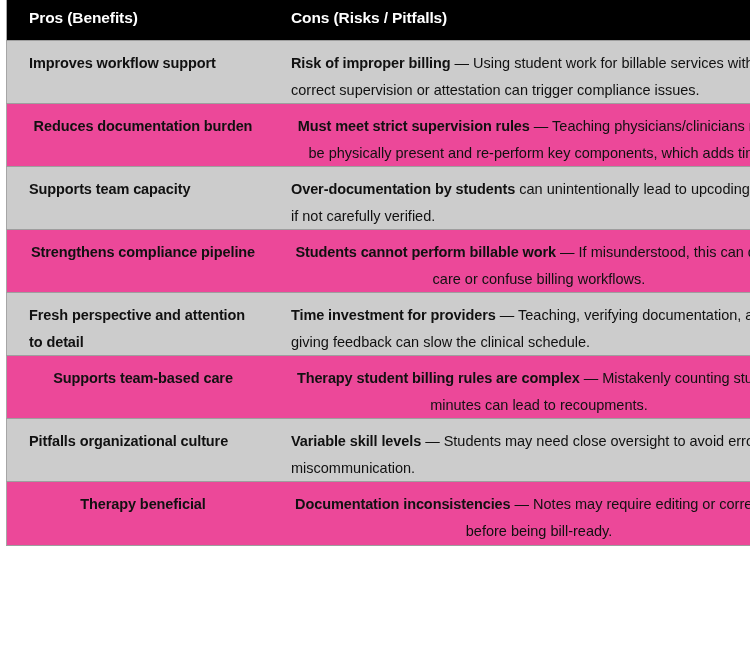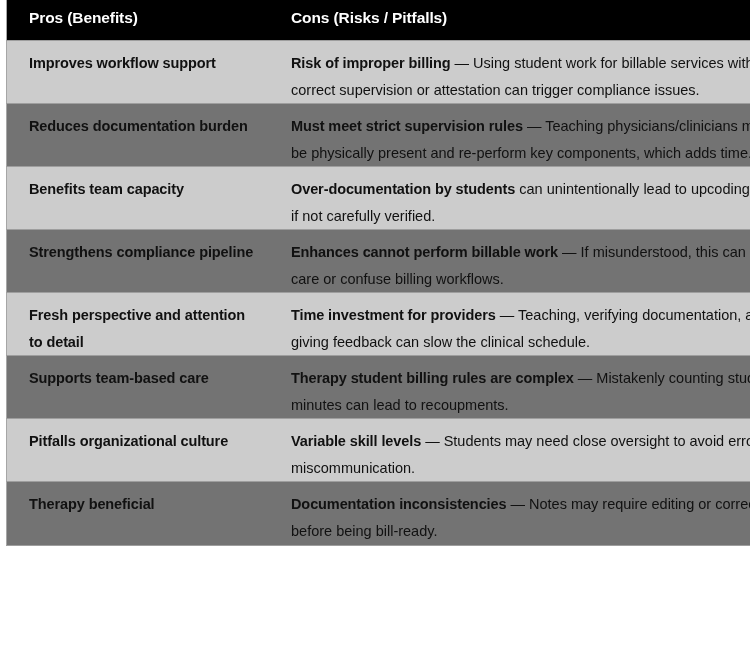--- a/index.html
+++ b/index.html
@@ -50,21 +50,21 @@
   tbody td {
     border-top: 1px solid #9e9e9e;
     border-bottom: 1px solid #9e9e9e;
     vertical-align: top;
     font-size: 14.5px;
     line-height: 1.83;
     color: #111111;
     padding: 9px 10px 0 10px;
   }
   tbody tr.shade td { background: #cccccc; }
-  tbody tr.plain td { background: #737373; }
+  tbody tr.plain td { background: #ec4899; text-align: center; }
 
   td.col-pros {
     width: 226px;
     padding-left: 22px;
     padding-right: 8px;
     font-weight: bold;
     letter-spacing: -0.1px;
   }
   td.col-cons {
     width: 512px;
@@ -94,26 +94,26 @@
     <tbody id="table-body">
         <tr class="shade">
           <td class="col-pros">Improves workflow support</td>
           <td class="col-cons"><span class="lead">Risk of improper billing</span><span class="dash"> — </span><span class="rest">Using student work for billable services without correct supervision or attestation can trigger compliance issues.</span></td>
         </tr>
         <tr class="plain">
           <td class="col-pros">Reduces documentation burden</td>
           <td class="col-cons"><span class="lead">Must meet strict supervision rules</span><span class="dash"> — </span><span class="rest">Teaching physicians/clinicians must be physically present and re-perform key components, which adds time.</span></td>
         </tr>
         <tr class="shade">
-          <td class="col-pros">Benefits team capacity</td>
+          <td class="col-pros">Supports team capacity</td>
           <td class="col-cons"><span class="lead">Over-documentation by students</span><span class="dash"> </span><span class="rest">can unintentionally lead to upcoding risks if not carefully verified.</span></td>
         </tr>
         <tr class="plain">
           <td class="col-pros">Strengthens compliance pipeline</td>
-          <td class="col-cons"><span class="lead">Enhances cannot perform billable work</span><span class="dash"> — </span><span class="rest">If misunderstood, this can delay care or confuse billing workflows.</span></td>
+          <td class="col-cons"><span class="lead">Students cannot perform billable work</span><span class="dash"> — </span><span class="rest">If misunderstood, this can delay care or confuse billing workflows.</span></td>
         </tr>
         <tr class="shade">
           <td class="col-pros">Fresh perspective and attention to detail</td>
           <td class="col-cons"><span class="lead">Time investment for providers</span><span class="dash"> — </span><span class="rest">Teaching, verifying documentation, and giving feedback can slow the clinical schedule.</span></td>
         </tr>
         <tr class="plain">
           <td class="col-pros">Supports team-based care</td>
           <td class="col-cons"><span class="lead">Therapy student billing rules are complex</span><span class="dash"> — </span><span class="rest">Mistakenly counting student minutes can lead to recoupments.</span></td>
         </tr>
         <tr class="shade">

